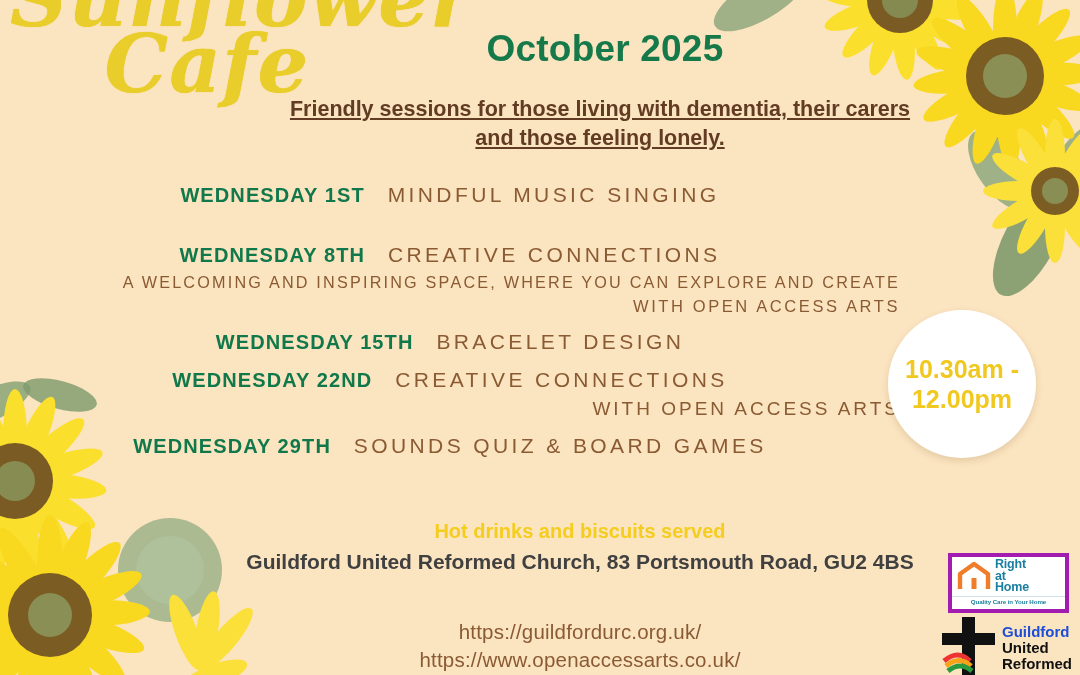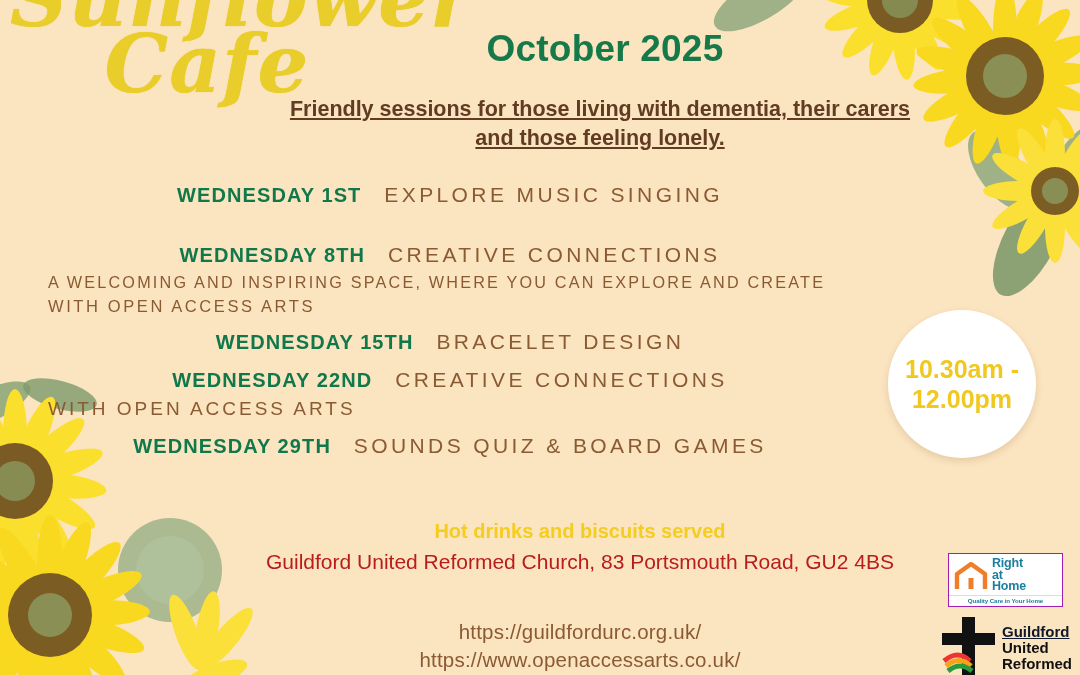--- a/index.html
+++ b/index.html
@@ -40,75 +40,75 @@
   .schedule{position:absolute;left:0;top:183px;width:900px;}
   .row{position:relative;}
   .line{text-align:center;white-space:nowrap;}
   .day{
     font-size:20px;font-weight:700;color:#10784a;letter-spacing:1.1px;
   }
   .event{
     font-size:21px;color:#8a5a33;letter-spacing:3.4px;font-weight:400;
   }
   .sub{
-    display:block;text-align:left;font-size:16.5px;color:#8a5a33;
-    letter-spacing:2.6px;white-space:nowrap;padding-left:48px;
+    display:block;text-align:right;font-size:16.5px;color:#8a5a33;
+    letter-spacing:2.6px;white-space:nowrap;
   }
   .sub.wide{font-size:16.2px;letter-spacing:2.2px;}
 
   
   .time-badge{
     position:absolute;left:888px;top:310px;width:148px;height:148px;
     border-radius:50%;background:#ffffff;
     box-shadow:0 3px 7px rgba(120,90,40,.18);
     display:flex;flex-direction:column;align-items:center;justify-content:center;
     color:#f0c81f;font-weight:700;font-size:25px;line-height:1.22;text-align:center;
   }
 
   
   .hot{
     position:absolute;left:240px;top:520px;width:680px;text-align:center;
     font-size:20px;font-weight:700;color:#f5cd1e;
   }
   .addr{
     position:absolute;left:200px;top:550px;width:760px;text-align:center;
-    font-size:21px;font-weight:400;color:#b91c1c;
+    font-size:21px;font-weight:700;color:#404040;
   }
   .contact{
     position:absolute;left:220px;top:589px;width:720px;text-align:center;
     font-size:21px;font-weight:700;color:#613b22;letter-spacing:.1px;
   }
   .contact .phone{margin-left:17px;}
   .url{
     position:absolute;width:760px;left:200px;text-align:center;
     font-size:20.5px;color:#8a5a33;letter-spacing:.2px;
   }
   .url1{top:620px;}
   .url2{top:648px;}
 
   
   .logo-rah{
     position:absolute;left:948px;top:553px;width:113px;height:52px;
-    background:#fff;border:1px solid #a21caf;
-    display:flex;flex-direction:column;justify-content:center;
+    background:#fff;border:4px solid #a21caf;
+    display:flex;flex-direction:column;
   }
   .rah-top{display:flex;align-items:center;padding:2px 0 0 5px;gap:4px;}
   .rah-words{display:flex;flex-direction:column;line-height:.93;}
   .rah-words span{color:#1a7fa0;font-weight:700;font-size:12.5px;letter-spacing:-.2px;}
   .rah-tag{
     text-align:center;color:#1a7fa0;font-weight:700;font-size:6.2px;
     letter-spacing:-.1px;margin-top:2px;border-top:1px solid #cfe2ea;padding-top:1px;
   }
   .logo-urc{
     position:absolute;left:940px;top:617px;width:140px;height:58px;
     display:flex;align-items:flex-start;gap:4px;
   }
   .urc-words{display:flex;flex-direction:column;line-height:1.06;padding-top:7px;}
   .urc-words span{font-weight:700;font-size:15px;color:#111;}
-  .urc-words span.blue{color:#0f172a;text-decoration:underline;}
+  .urc-words span.blue{color:#1d4ed8;}
 </style>
 </head>
 <body>
 
 <div class="poster">
 
   <div class="deco" style="right:-20px;top:-60px;width:400px;height:420px;">
     <svg width="400" height="420" viewBox="0 0 400 420">
       <g>
         <ellipse cx="60" cy="60" rx="52" ry="20" fill="#8fa87c" opacity=".85" transform="rotate(-30 60 60)"></ellipse>
@@ -248,21 +248,21 @@
   <div class="month">October 2025</div>
 
   <div class="tagline">Friendly sessions for those living with dementia, their carers and those feeling lonely.</div>
 
   <div class="schedule">
 
     <div class="row" style="margin-bottom:36px;">
       <div class="line">
         <span class="day">WEDNESDAY 1ST</span>
         <span style="display:inline-block;width:14px;"></span>
-        <span class="event">EXPLORE MUSIC SINGING</span>
+        <span class="event">MINDFUL MUSIC SINGING</span>
       </div>
     </div>
 
     <div class="row" style="margin-bottom:14px;">
       <div class="line">
         <span class="day">WEDNESDAY 8TH</span>
         <span style="display:inline-block;width:14px;"></span>
         <span class="event">CREATIVE CONNECTIONS</span>
       </div>
       <span class="sub wide" style="margin-top:6px;">A WELCOMING AND INSPIRING SPACE, WHERE YOU CAN EXPLORE AND CREATE</span>

